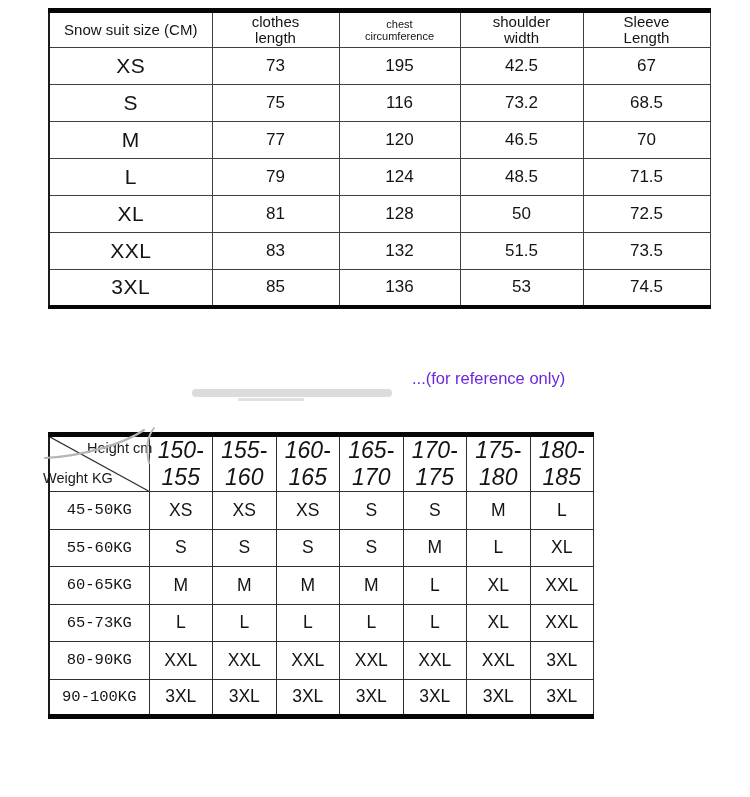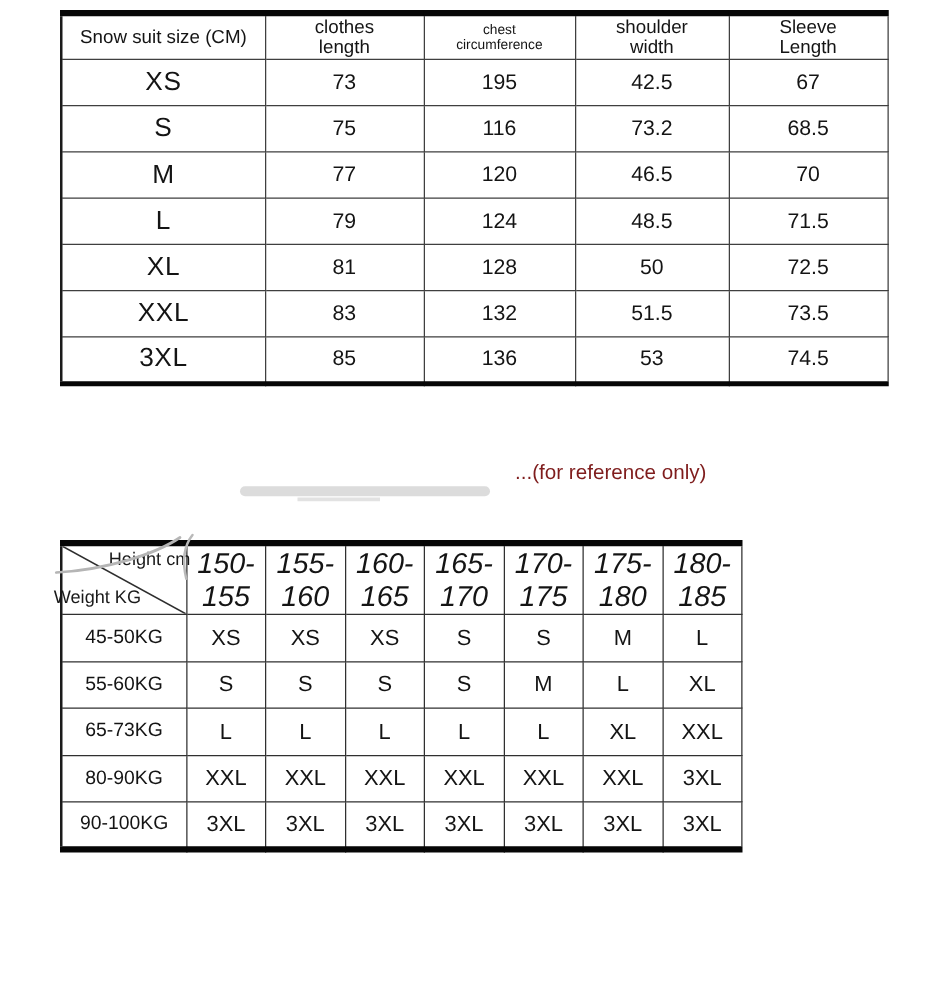--- a/index.html
+++ b/index.html
@@ -37,21 +37,21 @@
   col.sc0 { width: 163px; } col.sc1 { width: 127px; } col.sc2 { width: 121px; }
   col.sc3 { width: 123px; } col.sc4 { width: 127px; }
 
   
   .note {
     position: absolute; left: 190px; top: 356px;
     font-size: 15px; line-height: 19.5px; color: #1d1d1d; z-index: 3;
   }
   .note-ref {
     position: absolute; left: 412px; top: 369px;
-    font-size: 16.5px; color: #7f1d1d; z-index: 3;
+    font-size: 16.5px; color: #6d28d9; z-index: 3;
   }
   .hl1 {
     position: absolute; left: 192px; top: 389px; width: 200px; height: 8px;
     background: #dcdcdc; border-radius: 4px; z-index: 1;
   }
   .hl2 {
     position: absolute; left: 238px; top: 398px; width: 66px; height: 3px;
     background: #e2e2e2; z-index: 1;
   }
 
@@ -67,21 +67,21 @@
   }
   .fit-table th, .fit-table td {
     border: 1px solid #303030;
     text-align: center; vertical-align: middle;
     padding: 0; font-weight: normal; overflow: visible;
   }
   .fit-table thead tr { height: 43px; }
   .fit-table tbody tr { height: 37.5px; }
   col.fc0 { width: 100px; }
   .fit-table th.fcol { font-size: 23px; font-style: italic; }
-  .fit-table td.flabel { font-size: 15.5px; }
+  .fit-table td.flabel { font-size: 15.5px; font-family: Liberation Mono, monospace; }
   .fit-table td.fval { font-size: 17.5px; }
 
   .corner { position: relative; }
   .corner .diag { position: absolute; left: 0; top: 0; width: 100%; height: 100%; display: block; }
   .h-label { position: absolute; top: 3px; left: 37px; font-size: 14.5px; white-space: nowrap; color: #1a1a1a; }
   .w-label { position: absolute; bottom: 5px; left: -7px; font-size: 14.5px; white-space: nowrap; color: #1a1a1a; }
 
   .swoosh { position: absolute; left: 40px; top: 416px; width: 225px; height: 58px; z-index: 2; pointer-events: none; }
 </style>
 </head>
@@ -227,20 +227,30 @@
         <td class="flabel">55-60KG</td>
         <td class="fval">S</td>
         <td class="fval">S</td>
         <td class="fval">S</td>
         <td class="fval">S</td>
         <td class="fval">M</td>
         <td class="fval">L</td>
         <td class="fval">XL</td>
       </tr>
       <tr>
+        <td class="flabel">60-65KG</td>
+        <td class="fval">M</td>
+        <td class="fval">M</td>
+        <td class="fval">M</td>
+        <td class="fval">M</td>
+        <td class="fval">L</td>
+        <td class="fval">XL</td>
+        <td class="fval">XXL</td>
+      </tr>
+      <tr>
         <td class="flabel">65-73KG</td>
         <td class="fval">L</td>
         <td class="fval">L</td>
         <td class="fval">L</td>
         <td class="fval">L</td>
         <td class="fval">L</td>
         <td class="fval">XL</td>
         <td class="fval">XXL</td>
       </tr>
       <tr>

